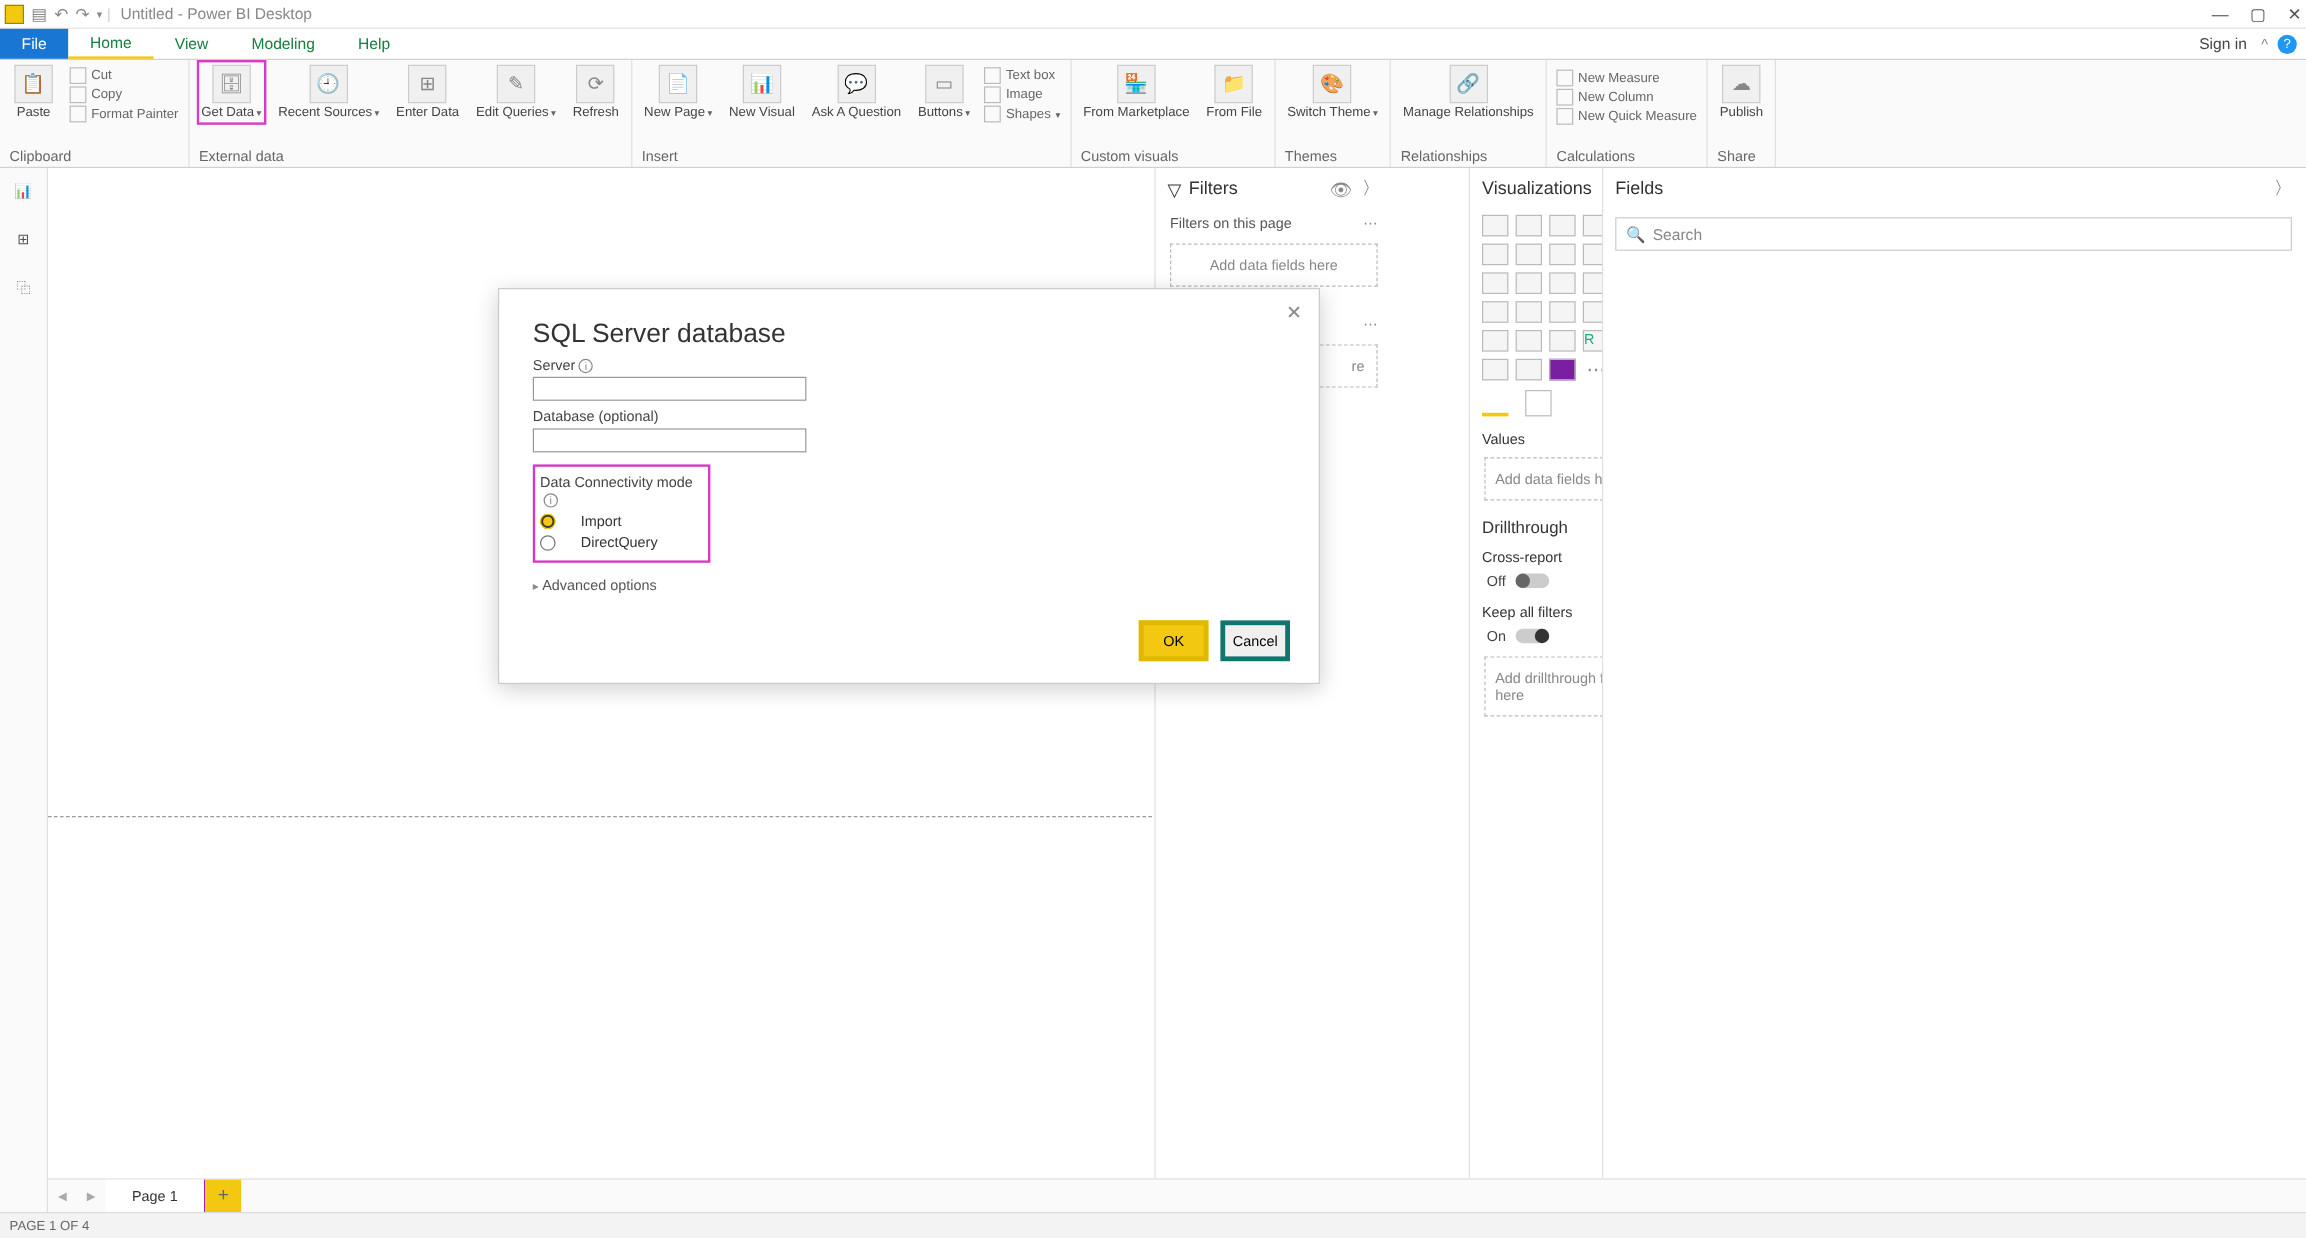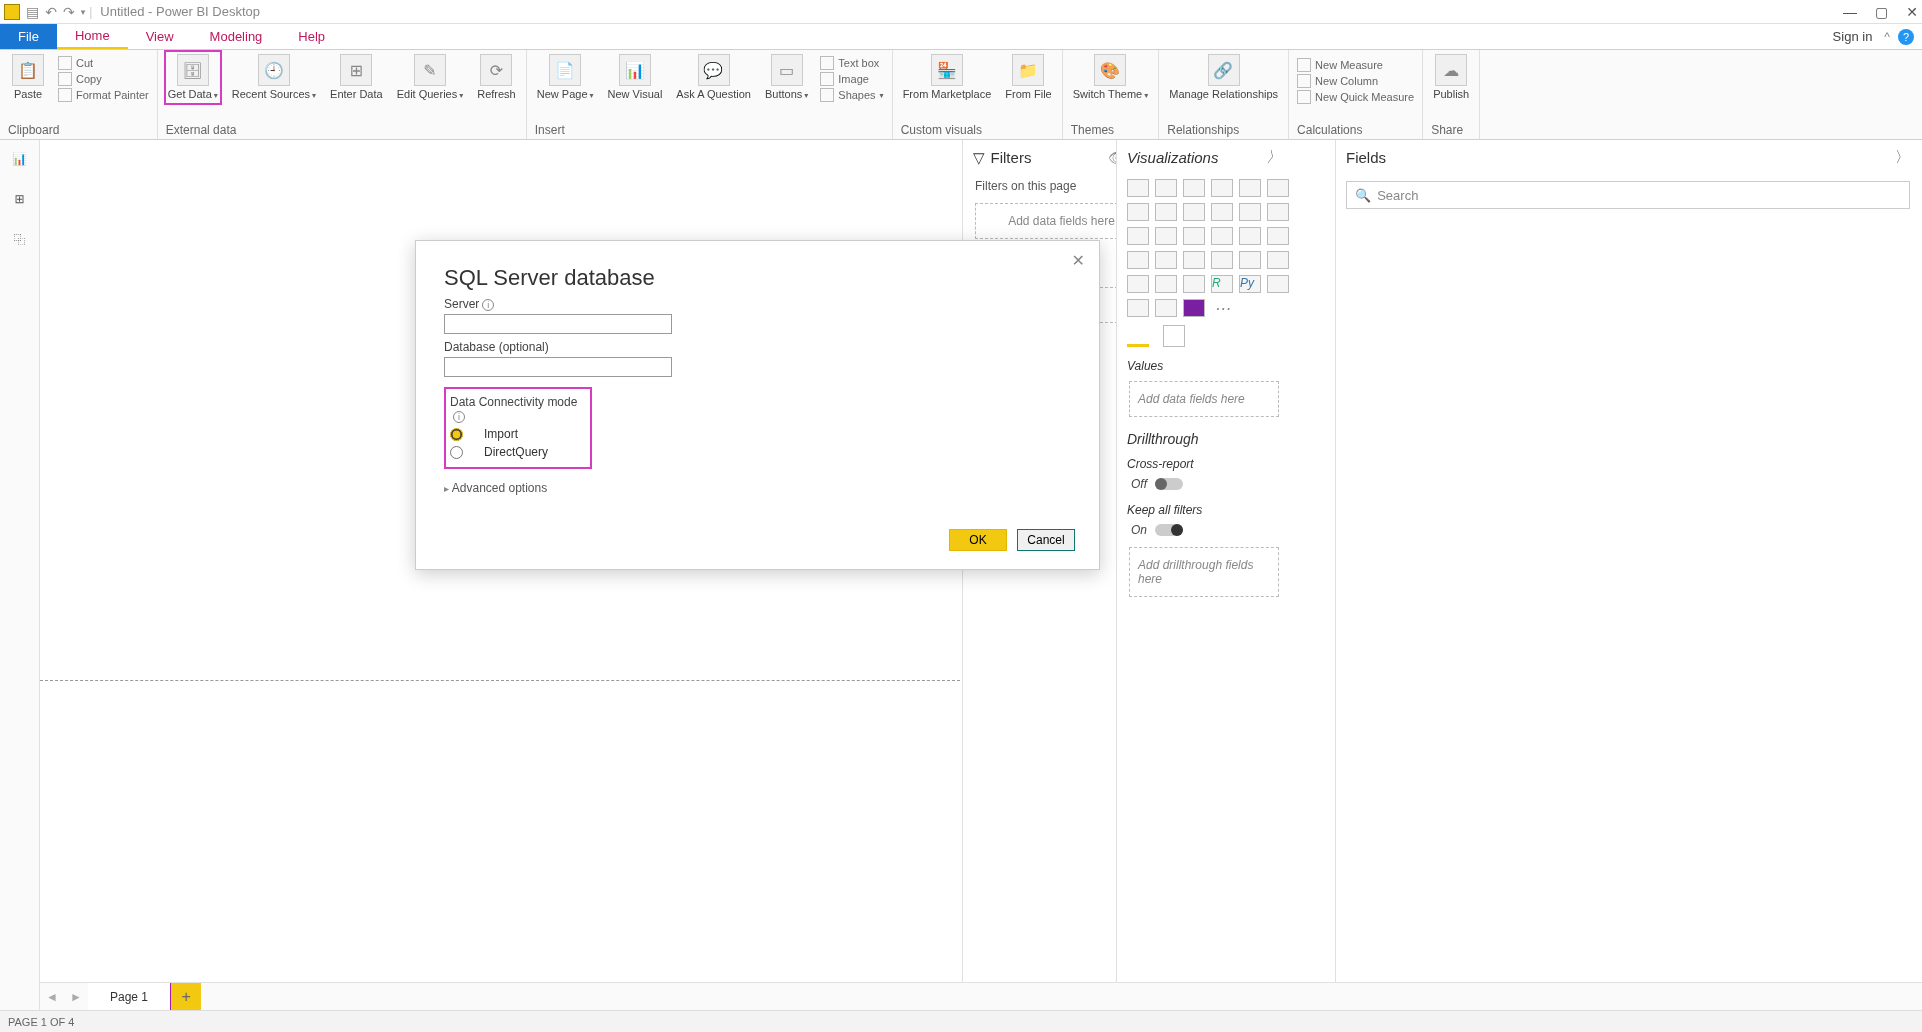--- a/index.html
+++ b/index.html
@@ -10,21 +10,21 @@
 .titlebar .pbi-logo { width: 16px; height: 16px; background: #f2c811; border: 1px solid #a08400; margin-right: 6px; }
 .titlebar .qat { display: flex; gap: 6px; align-items: center; color: #888; }
 .titlebar .qat span { font-size: 14px; cursor: pointer; }
 .titlebar .sep { color: #ccc; margin: 0 4px; }
 .titlebar .doc-title { color: #888; margin-left: 4px; font-size: 13px; }
 .titlebar .win-ctrl { margin-left: auto; display: flex; gap: 18px; color: #555; font-size: 14px; }
 .titlebar .win-ctrl span { cursor: pointer; }
 
 
 .menu-tabs { height: 26px; display: flex; align-items: stretch; border-bottom: 1px solid #d0d0d0; position: relative; }
-.menu-tabs .tab { padding: 0 18px; display: flex; align-items: center; font-size: 13px; color: #be185d; cursor: pointer; }
+.menu-tabs .tab { padding: 0 18px; display: flex; align-items: center; font-size: 13px; color: #15803d; cursor: pointer; }
 .menu-tabs .tab.file { background: #1976d2; color: #fff; }
 .menu-tabs .tab.active { border-bottom: 2px solid #f2c811; background:#fff; }
 .menu-tabs .signin { margin-left: auto; padding: 0 12px; display:flex; align-items:center; color:#444; font-size:13px; cursor:pointer; }
 .menu-tabs .right-icons { display:flex; align-items:center; gap:8px; padding-right:8px; }
 .menu-tabs .right-icons .circ { width:16px; height:16px; border-radius:50%; background:#2196f3; color:#fff; font-size:11px; display:flex; align-items:center; justify-content:center; }
 .menu-tabs .right-icons .chev { color:#888; }
 
 
 .ribbon { height: 90px; background: #fafafa; display: flex; border-bottom: 1px solid #d0d0d0; }
 .ribbon-group { border-right: 1px solid #e0e0e0; display:flex; flex-direction:column; padding:2px 8px 0 8px; }
@@ -44,21 +44,21 @@
 .left-rail { position:absolute; top:140px; left:0; width:40px; background:#fafafa; border-right:1px solid #e0e0e0; height: calc(100% - 140px - 22px); display:flex; flex-direction:column; align-items:center; padding-top:8px; gap:18px; }
 .left-rail .nav { width:22px; height:22px; color:#555; cursor:pointer; display:flex; align-items:center; justify-content:center; }
 
 
 .canvas-area { position:absolute; top:140px; left:40px; right:0; bottom:22px; background:#fff; }
 .canvas-dashline { position:absolute; top:540px; left:0; width:920px; border-top:1px dashed #999; }
 
 
 .pane { position:absolute; top:140px; bottom:22px; background:#fff; border-left:1px solid #e0e0e0; }
 .pane.filters { left:962px; width:198px; }
-.pane.viz { left:1116px; width:175px;font-style:italic; }
+.pane.viz { left:1224px; width:175px; }
 .pane.fields { left:1335px; right:2px; }
 .pane-header { display:flex; align-items:center; padding:8px 10px; font-size:15px; color:#333; }
 .pane-header .chev { margin-left:auto; color:#666; cursor:pointer; }
 .filters-sub { padding:4px 12px; font-size:12px; color:#555; display:flex; justify-content:space-between; align-items:center; }
 .drop-box { margin:6px 12px; border:1px dashed #bbb; padding:10px 6px; font-size:12px; color:#888; text-align:center; }
 .viz-grid { display:grid; grid-template-columns: repeat(6, 22px); gap:6px; padding:4px 10px; }
 .viz-grid .v { width:22px; height:18px; border:1px solid #bbb; background:#f5f5f5; cursor:pointer; }
 .viz-grid .dots { border:none; background:none; color:#888; font-size:16px; display:flex; align-items:center; justify-content:center; }
 .viz-sub { padding:4px 10px; display:flex; gap:14px; align-items:center; }
 .viz-sub .sub-ic { width:22px; height:22px; border-bottom:3px solid #f2c811; }
@@ -76,21 +76,21 @@
 .dialog h2 { font-size:22px; font-weight:400; color:#333; margin-bottom:4px; }
 .dialog label { font-size:12px; color:#444; display:block; margin-top:6px; }
 .dialog input[type=text] { width:228px; height:20px; border:1px solid #999; margin-top:3px; font-size:12px; padding:0 4px; }
 .conn-box { border:2px solid #d63cc2; padding:6px 8px 8px 4px; margin-top:10px; width:148px; }
 .conn-box .ct { font-size:12px; color:#444; }
 .radio-row { display:flex; align-items:center; gap:21px; margin-top:4px; font-size:12px; }
 .radio-row input { accent-color:#f2c811; }
 .adv { margin-top:12px; font-size:12px; color:#555; cursor:pointer; }
 .adv::before { content:"▸ "; color:#888; font-size:10px; }
 .dlg-footer { position:absolute; bottom:18px; right:24px; display:flex; gap:10px; }
-.dlg-footer button { min-width:58px; height:22px; font-size:12px; border:1px solid #0f766e; cursor:pointer; }
+.dlg-footer button { min-width:58px; height:34px; font-size:12px; border:4px solid #0f766e; cursor:pointer; }
 .dlg-footer .ok { background:#f2c811; border-color:#e0b800; }
 .dlg-footer .cancel { background:#f0f0f0; }
 .info-ic { display:inline-block; width:12px; height:12px; border:1px solid #888; border-radius:50%; font-size:9px; text-align:center; line-height:10px; color:#888; margin-left:3px; }
 
 
 .page-tabs { position:absolute; bottom:22px; left:40px; height:28px; display:flex; align-items:center; border-top:1px solid #e0e0e0; width:calc(100% - 40px); background:#fafafa; }
 .page-tabs .navbtn { width:24px; text-align:center; color:#aaa; cursor:pointer; }
 .page-tabs .ptab { padding:0 22px; height:100%; display:flex; align-items:center; border-right:1px solid #a21caf; background:#fff; font-size:12px; cursor:pointer; }
 .page-tabs .add { width:30px; height:100%; background:#f2c811; display:flex; align-items:center; justify-content:center; color:#666; font-size:16px; cursor:pointer; }
 

